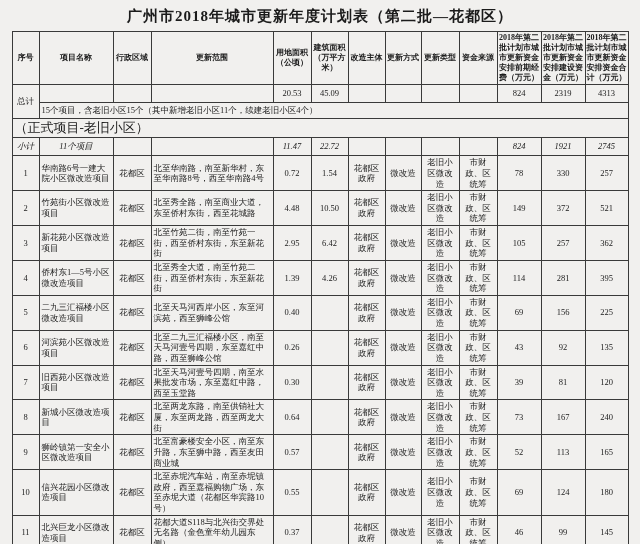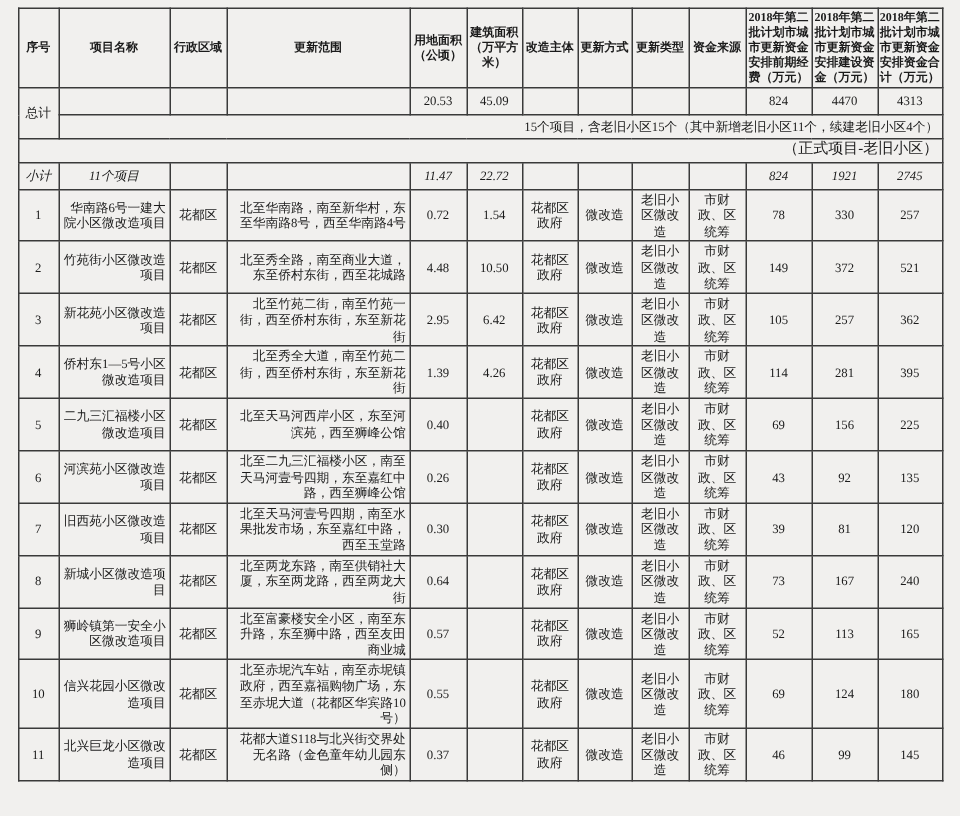--- a/index.html
+++ b/index.html
@@ -18,31 +18,32 @@
     border:1.5px solid #2e2e2e;
   }
   .plan th, .plan td {
     border:1px solid #3a3a3a;
     padding:1px 2px;
     text-align:center; vertical-align:middle;
     font-size:8.5px; line-height:1.25;
     word-break:break-all; overflow:hidden;
   }
   .plan th { font-weight:bold; font-size:8px; padding:1px; height:48px;margin-top:24px; }
-  .plan td.al { text-align:right; }
+  .plan td.al { text-align:left; }
   .plan tr.r-total td   { height:15px; }
   .plan tr.r-note td    { height:13px; font-size:8.5px; }
-  .plan tr.r-section td { height:12px; font-size:10px; }
+  .plan tr.r-section td { height:12px; font-size:13px; }
   .plan tr.r-subtotal td{ height:15px;font-style:italic; }
   .plan tr.r-data td    { height:30px; }
 </style>
 </head>
 <body>
 
 <div>
+  <div class="page-title">广州市2018年城市更新年度计划表（第二批—花都区）</div>
 
   <table class="plan">
     <colgroup>
       <col style="width:27px">
         <col style="width:74px">
         <col style="width:38px">
       <col style="width:122px">
         <col style="width:38px">
         <col style="width:37px">
       <col style="width:37px">
@@ -76,21 +77,21 @@
           <td></td>
           <td></td>
           <td></td>
           <td>20.53</td>
           <td>45.09</td>
           <td></td>
           <td></td>
           <td></td>
           <td></td>
           <td>824</td>
-          <td>4470</td>
+          <td>2319</td>
           <td>4313</td>
         </tr>
         <tr class="r-note">
           <td colspan="12" class="al">15个项目，含老旧小区15个（其中新增老旧小区11个，续建老旧小区4个）</td>
         </tr>
         <tr class="r-section">
           <td colspan="13" class="al">（正式项目-老旧小区）</td>
         </tr>
         <tr class="r-subtotal">
           <td>小计</td>

